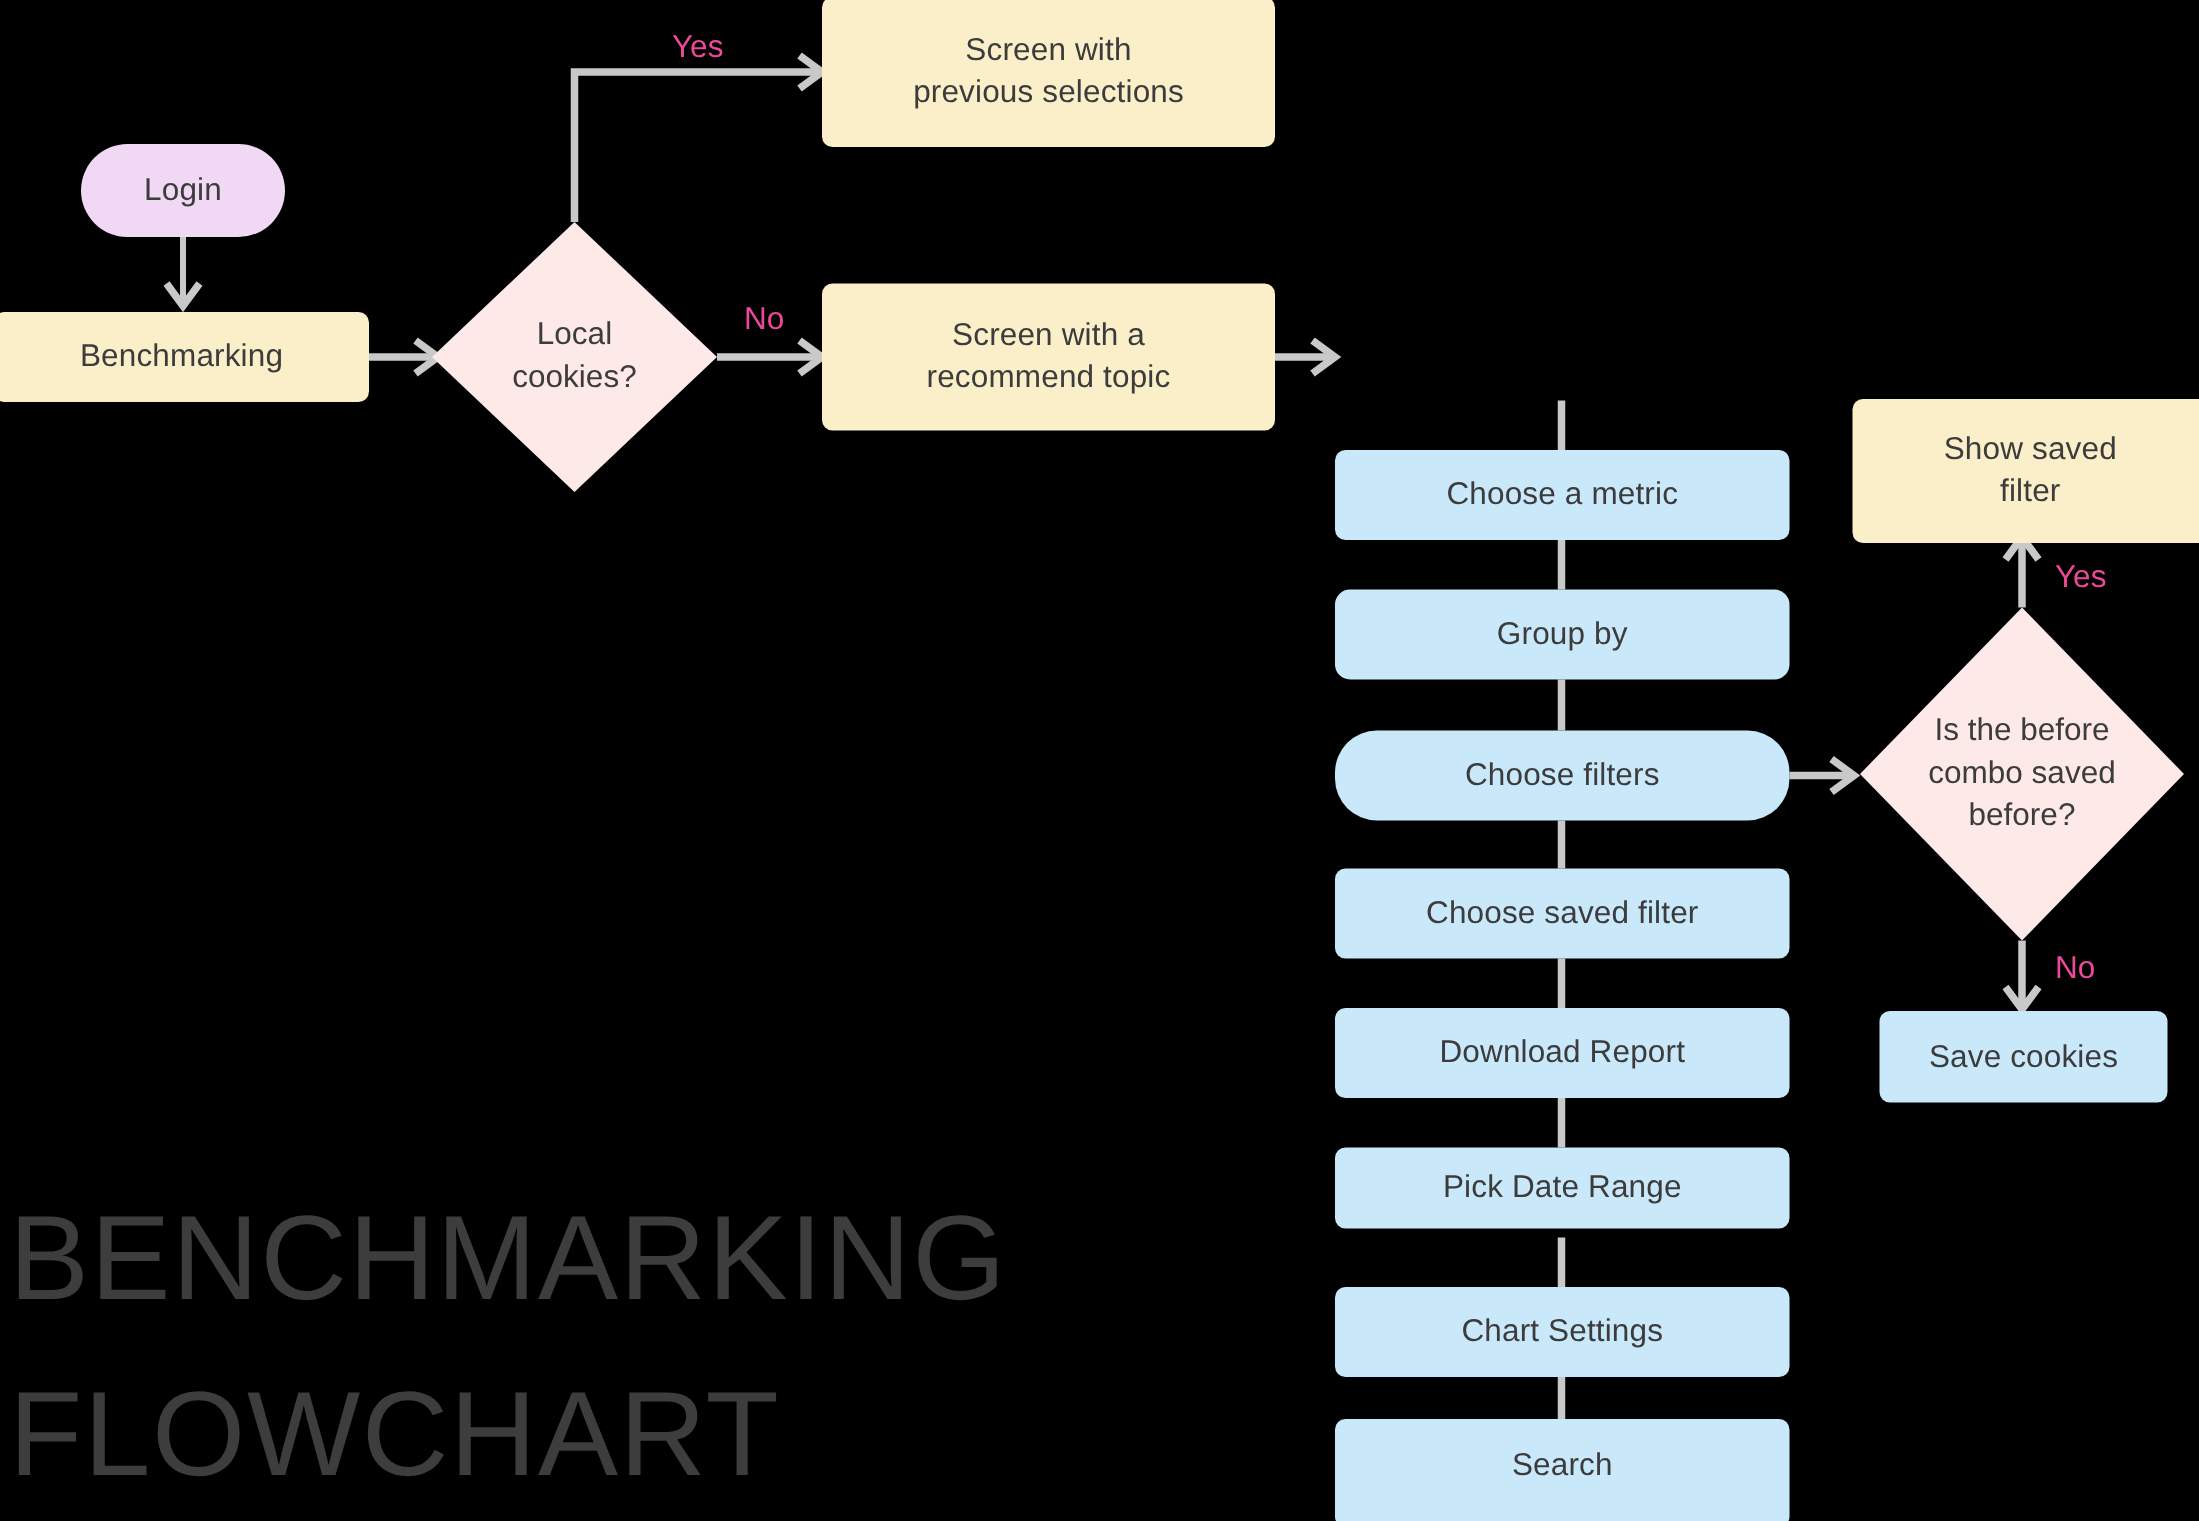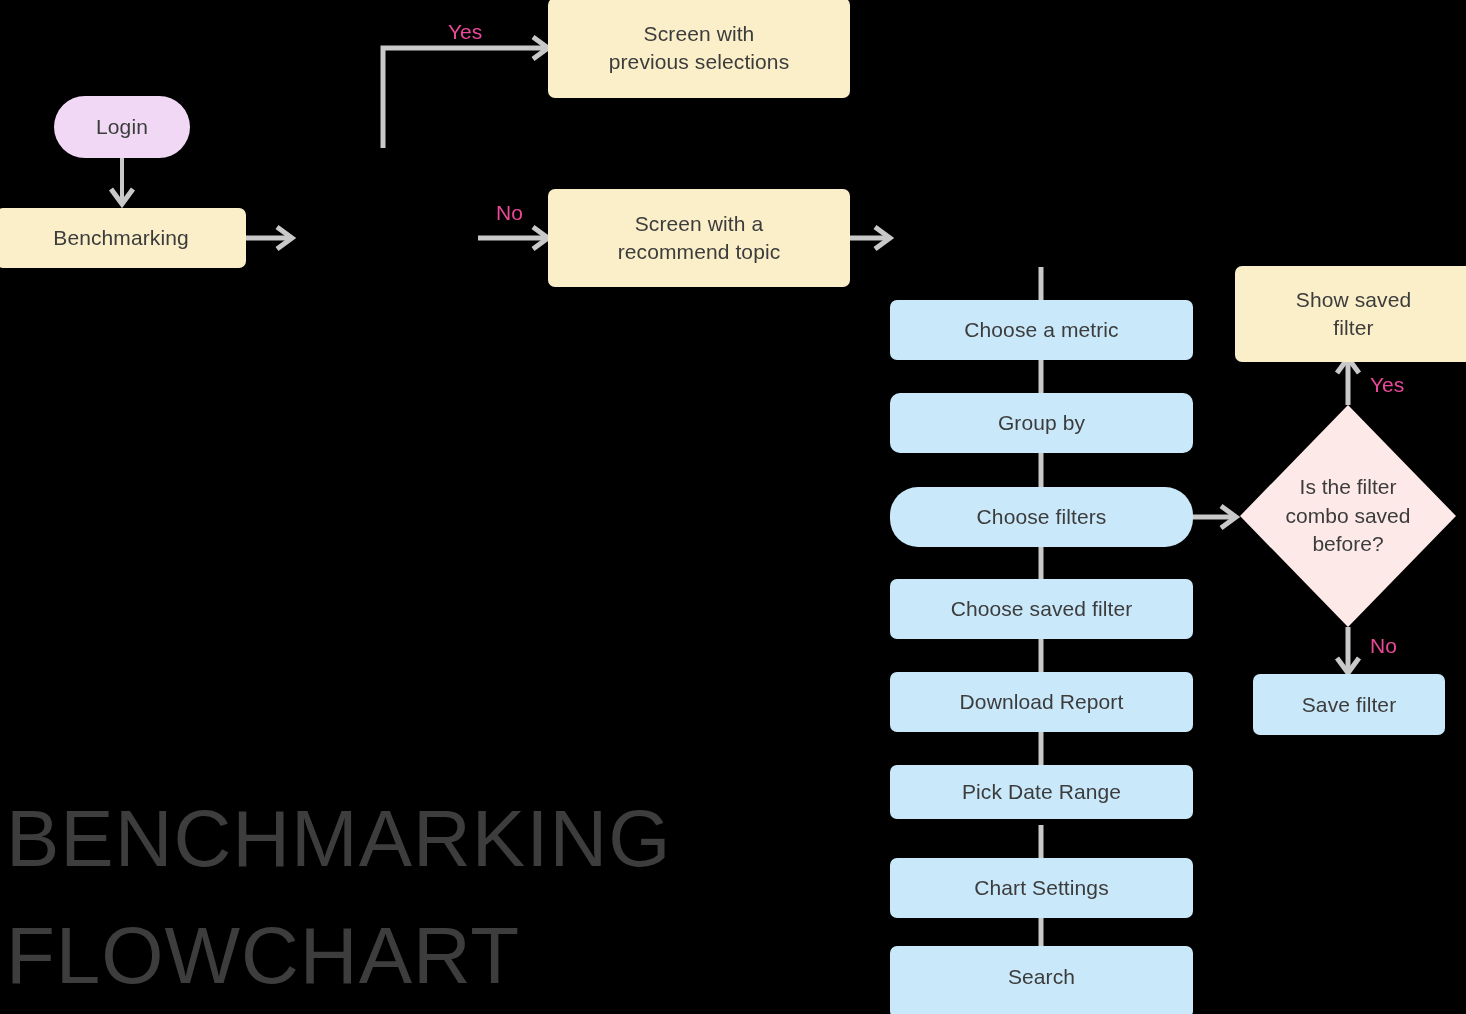--- a/index.html
+++ b/index.html
@@ -92,20 +92,29 @@
   </svg>
 
   <div class="node pill" style="left:54px;top:96px;width:136px;height:62px;">
     <span>Login</span>
   </div>
 
   <div class="node rect yellow" style="left:-4px;top:208px;width:250px;height:60px;">
     <span>Benchmarking</span>
   </div>
 
+  <div class="diamond-wrap" style="left:288px;top:148px;width:190px;height:180px;">
+    <div class="diamond-shape"></div>
+    <div class="diamond-label">
+      <div>
+        <div>Local</div>
+        <div>cookies?</div>
+      </div>
+    </div>
+  </div>
 
   <div class="node rect yellow" style="left:548px;top:-2px;width:302px;height:100px;">
     <div>
       <div>Screen with</div>
       <div>previous selections</div>
     </div>
   </div>
 
   <div class="node rect yellow" style="left:548px;top:189px;width:302px;height:98px;">
     <div>
@@ -143,29 +152,29 @@
     <div>
       <div>Show saved</div>
       <div>filter</div>
     </div>
   </div>
 
   <div class="diamond-wrap" style="left:1240px;top:405px;width:216px;height:222px;">
     <div class="diamond-shape"></div>
     <div class="diamond-label">
       <div>
-        <div>Is the filter</div>
+        <div>Is the before</div>
         <div>combo saved</div>
         <div>before?</div>
       </div>
     </div>
   </div>
 
   <div class="node rect blue" style="left:1253px;top:674px;width:192px;height:61px;">
-    <span>Save filter</span>
+    <span>Save cookies</span>
   </div>
 
   <div class="elbl" style="left:448px;top:20px;">Yes</div>
   <div class="elbl" style="left:496px;top:201px;">No</div>
   <div class="elbl" style="left:1370px;top:373px;">Yes</div>
   <div class="elbl" style="left:1370px;top:634px;">No</div>
 
   <div class="title title-l1">BENCHMARKING</div>
   <div class="title title-l2">FLOWCHART</div>
 

